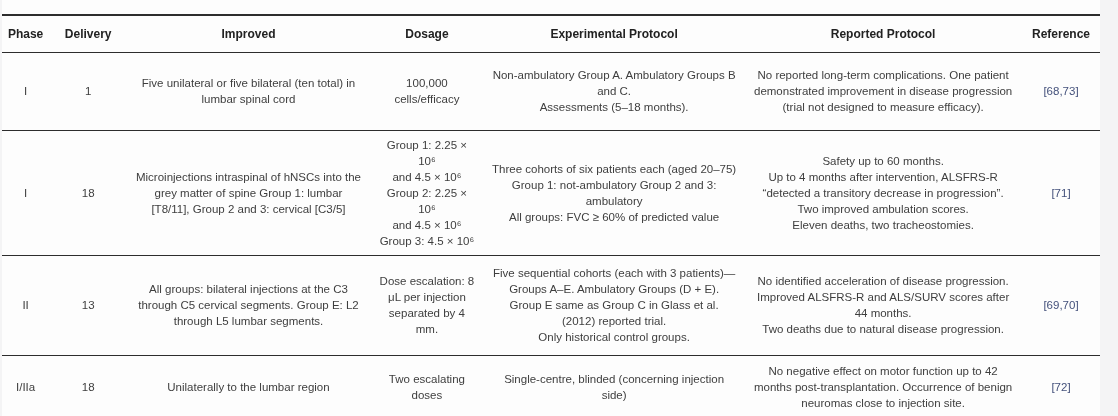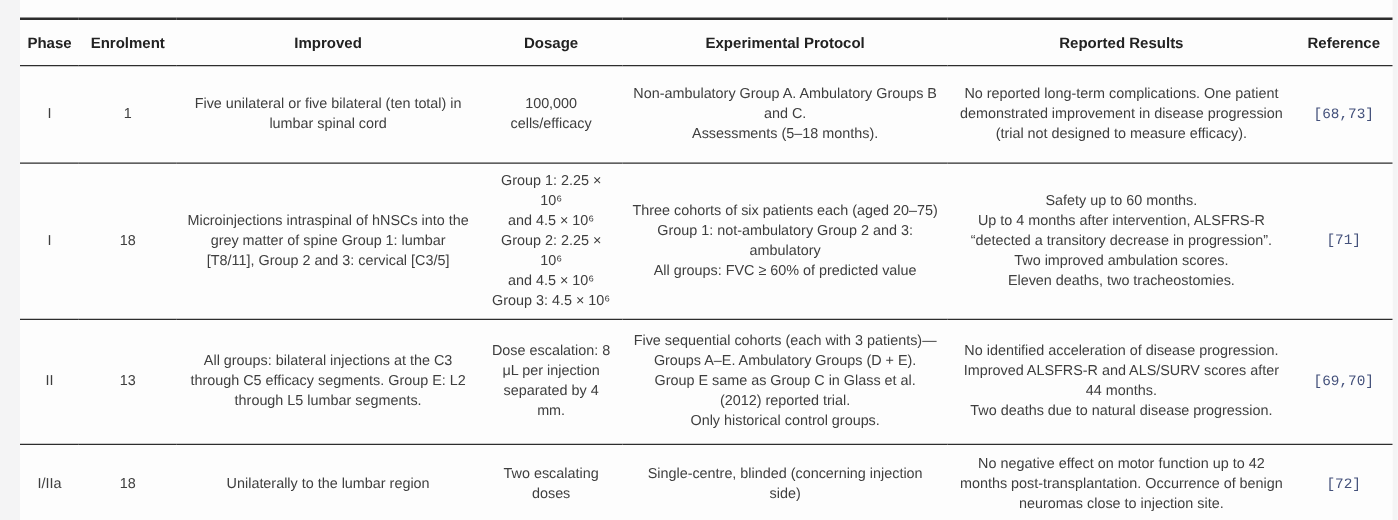--- a/index.html
+++ b/index.html
@@ -6,21 +6,21 @@
     margin: 0;
     padding: 0;
     background: #f4f4f5;
     width: 1118px;
     height: 416px;
     font-family: "Liberation Sans", sans-serif;
     overflow: hidden;
   }
   .card {
     position: absolute;
-    left: 16px;
+    left: 2px;
     top: 0;
     width: 1098px;
     height: 400px;
     background: #fdfdfd;
   }
   table.sci-table {
     width: 100%;
     margin-top: 14px;
     border-collapse: collapse;
     table-layout: fixed;
@@ -54,21 +54,20 @@
     white-space: pre-line;
   }
   tr.row-1 { height: 78px; }
   tr.row-2 { height: 101px; }
   tr.row-3 { height: 100px; }
   tr.row-4 { height: 65px; }
   .ref-link {
     color: #44517b;
     cursor: pointer;
     white-space: nowrap;
-    font-family: Liberation Mono, monospace;
   }
   col.c-phase     { width: 4.3%; }
   col.c-enrolment { width: 7.1%; }
   col.c-delivery  { width: 22.1%; }
   col.c-dosage    { width: 10.4%; }
   col.c-protocol  { width: 23.7%; }
   col.c-results   { width: 25.3%; }
   col.c-reference { width: 7.1%; }
 </style>
 </head>
@@ -81,25 +80,25 @@
       <col class="c-enrolment">
       <col class="c-delivery">
       <col class="c-dosage">
       <col class="c-protocol">
       <col class="c-results">
       <col class="c-reference">
     </colgroup>
     <thead>
       <tr>
         <th>Phase</th>
-        <th>Enrolment</th>
+        <th>Delivery</th>
         <th>Improved</th>
         <th>Dosage</th>
         <th>Experimental Protocol</th>
-        <th>Reported Results</th>
+        <th>Reported Protocol</th>
         <th>Reference</th>
       </tr>
     </thead>
     <tbody>
       <tr class="row-1">
         <td>I</td>
         <td>1</td>
         <td>Five unilateral or five bilateral (ten total) in lumbar spinal cord</td>
         <td>100,000 cells/efficacy</td>
         <td>Non-ambulatory Group A. Ambulatory Groups B and C.
@@ -121,21 +120,21 @@
 All groups: FVC ≥ 60% of predicted value</td>
         <td>Safety up to 60 months.
 Up to 4 months after intervention, ALSFRS-R “detected a transitory decrease in progression”.
 Two improved ambulation scores.
 Eleven deaths, two tracheostomies.</td>
         <td><span class="ref-link">[71]</span></td>
       </tr>
       <tr class="row-3">
         <td>II</td>
         <td>13</td>
-        <td>All groups: bilateral injections at the C3 through C5 efficacy segments. Group E: L2 through L5 lumbar segments.</td>
+        <td>All groups: bilateral injections at the C3 through C5 cervical segments. Group E: L2 through L5 lumbar segments.</td>
         <td>Dose escalation: 8 μL per injection separated by 4 mm.</td>
         <td>Five sequential cohorts (each with 3 patients)—Groups A–E. Ambulatory Groups (D + E). Group E same as Group C in Glass et al. (2012) reported trial.
 Only historical control groups.</td>
         <td>No identified acceleration of disease progression.
 Improved ALSFRS-R and ALS/SURV scores after 44 months.
 Two deaths due to natural disease progression.</td>
         <td><span class="ref-link">[69,70]</span></td>
       </tr>
       <tr class="row-4">
         <td>I/IIa</td>

